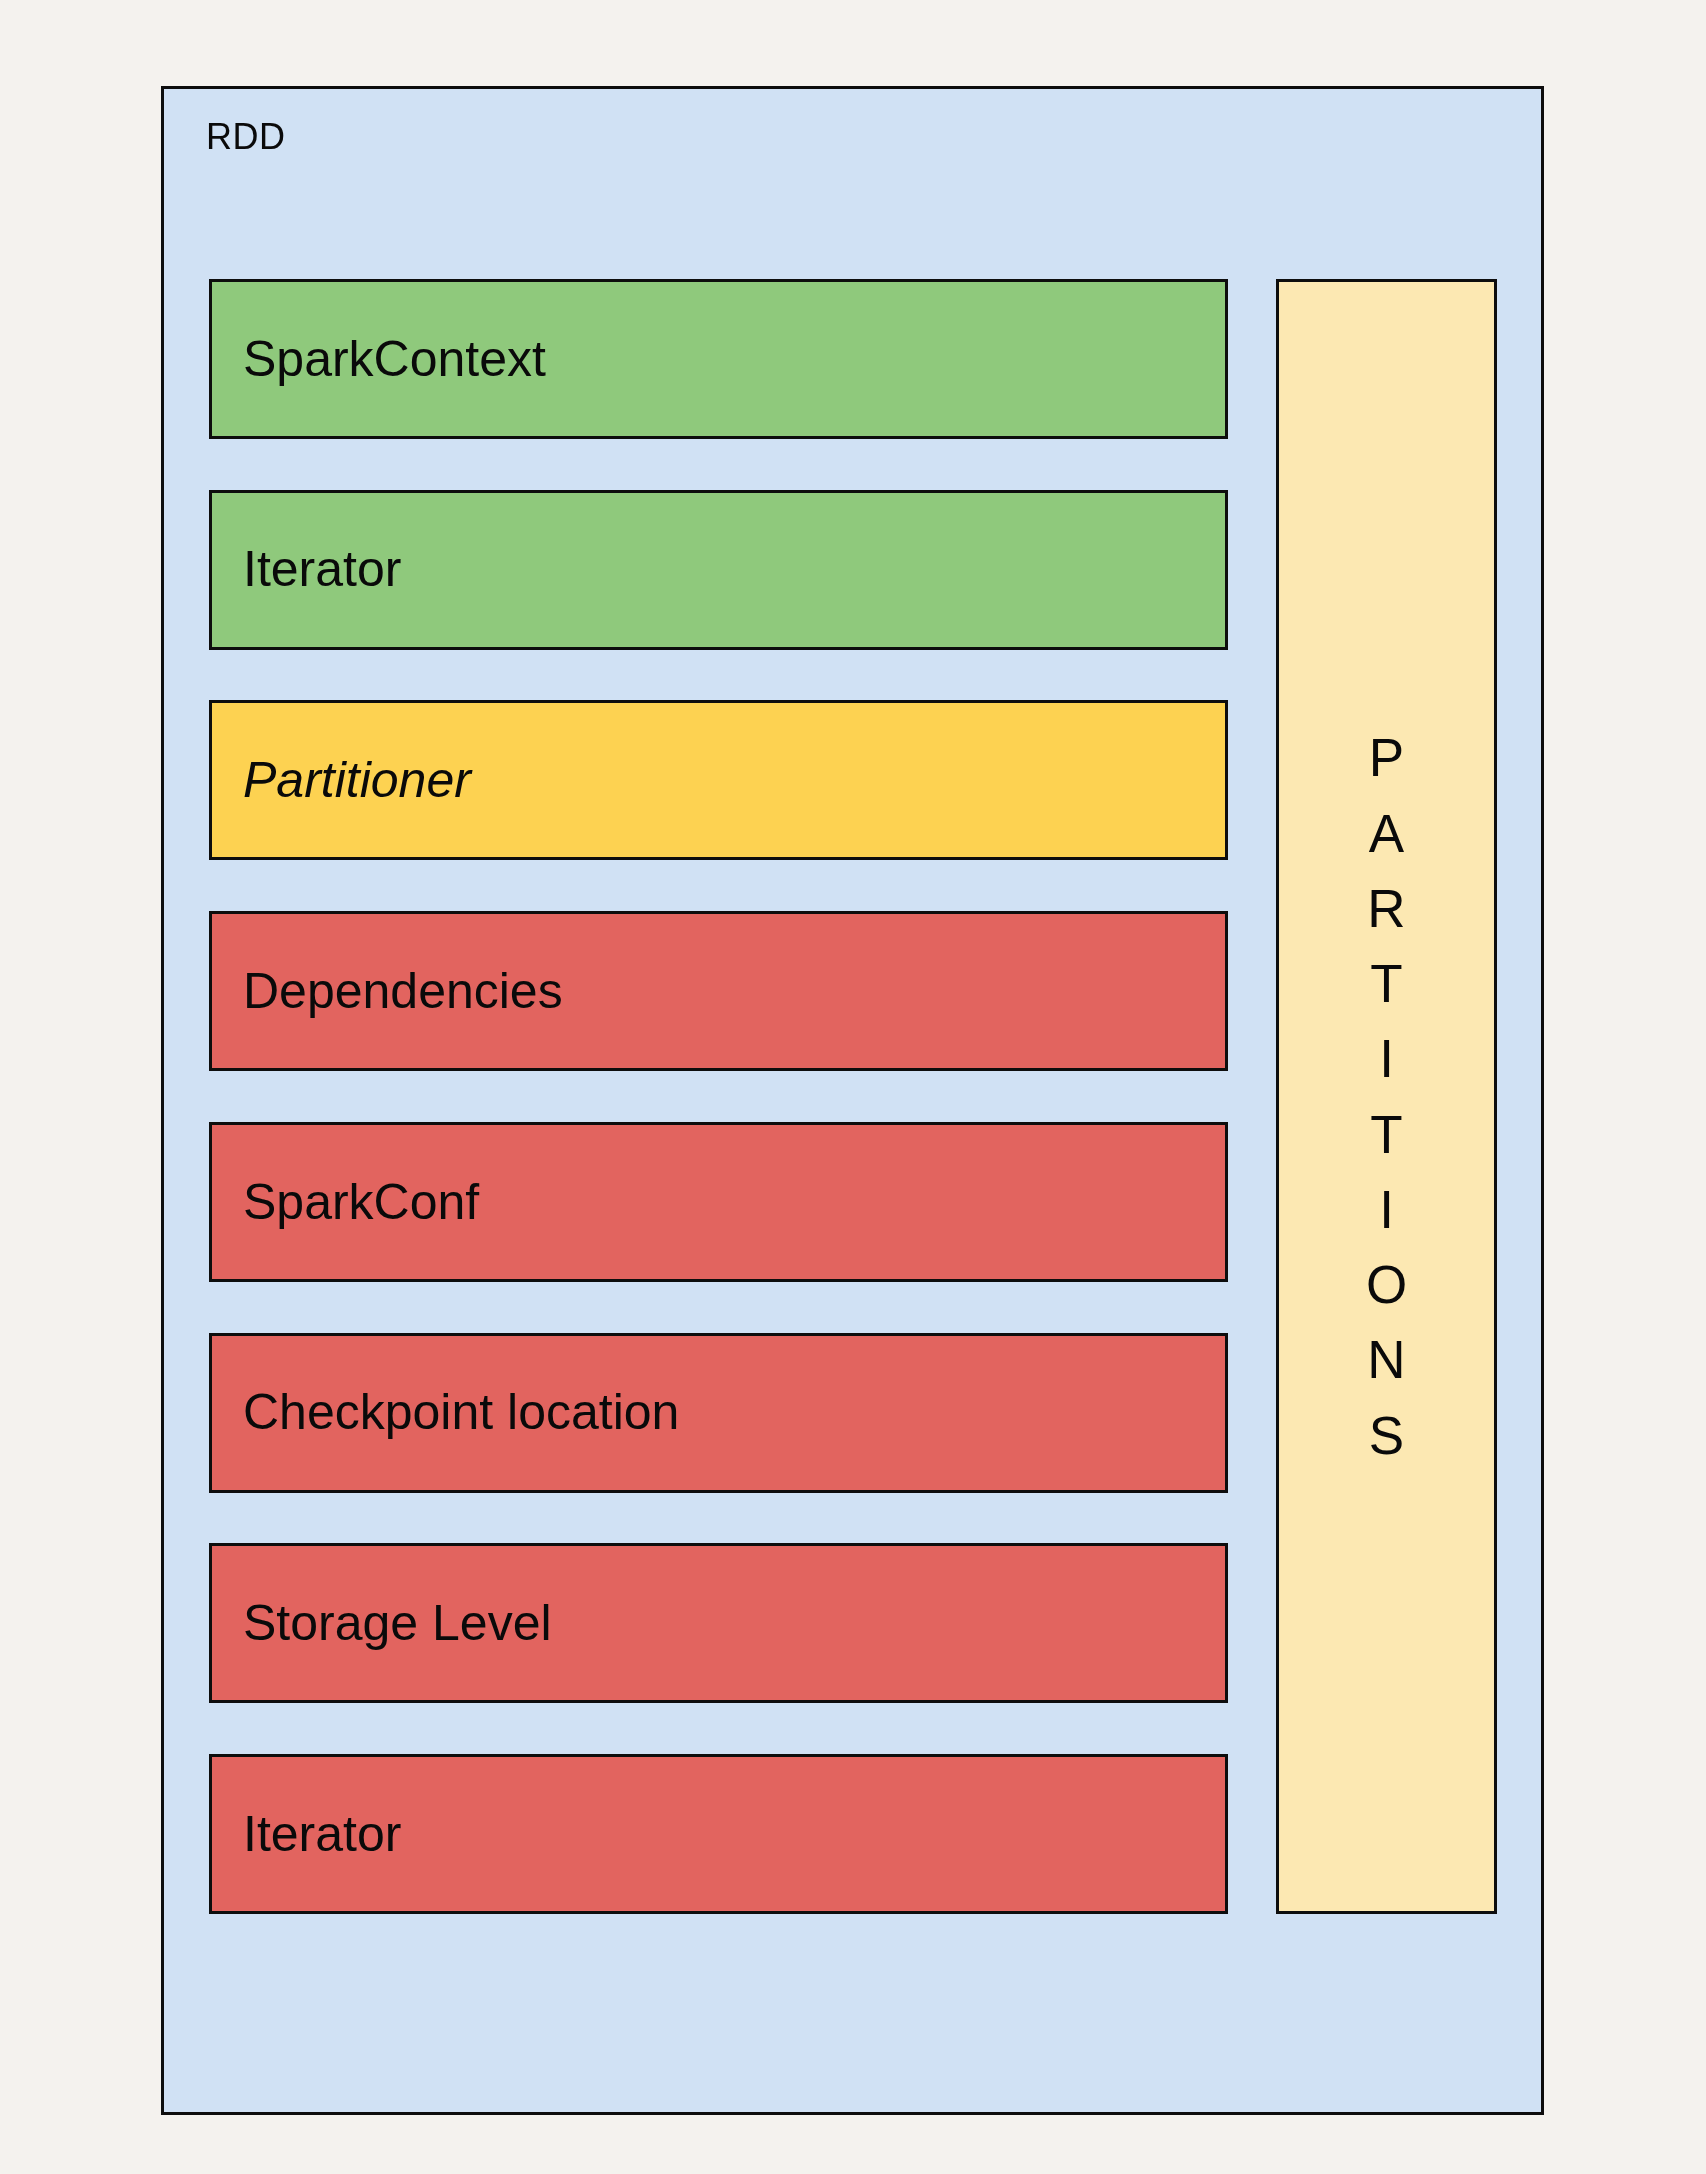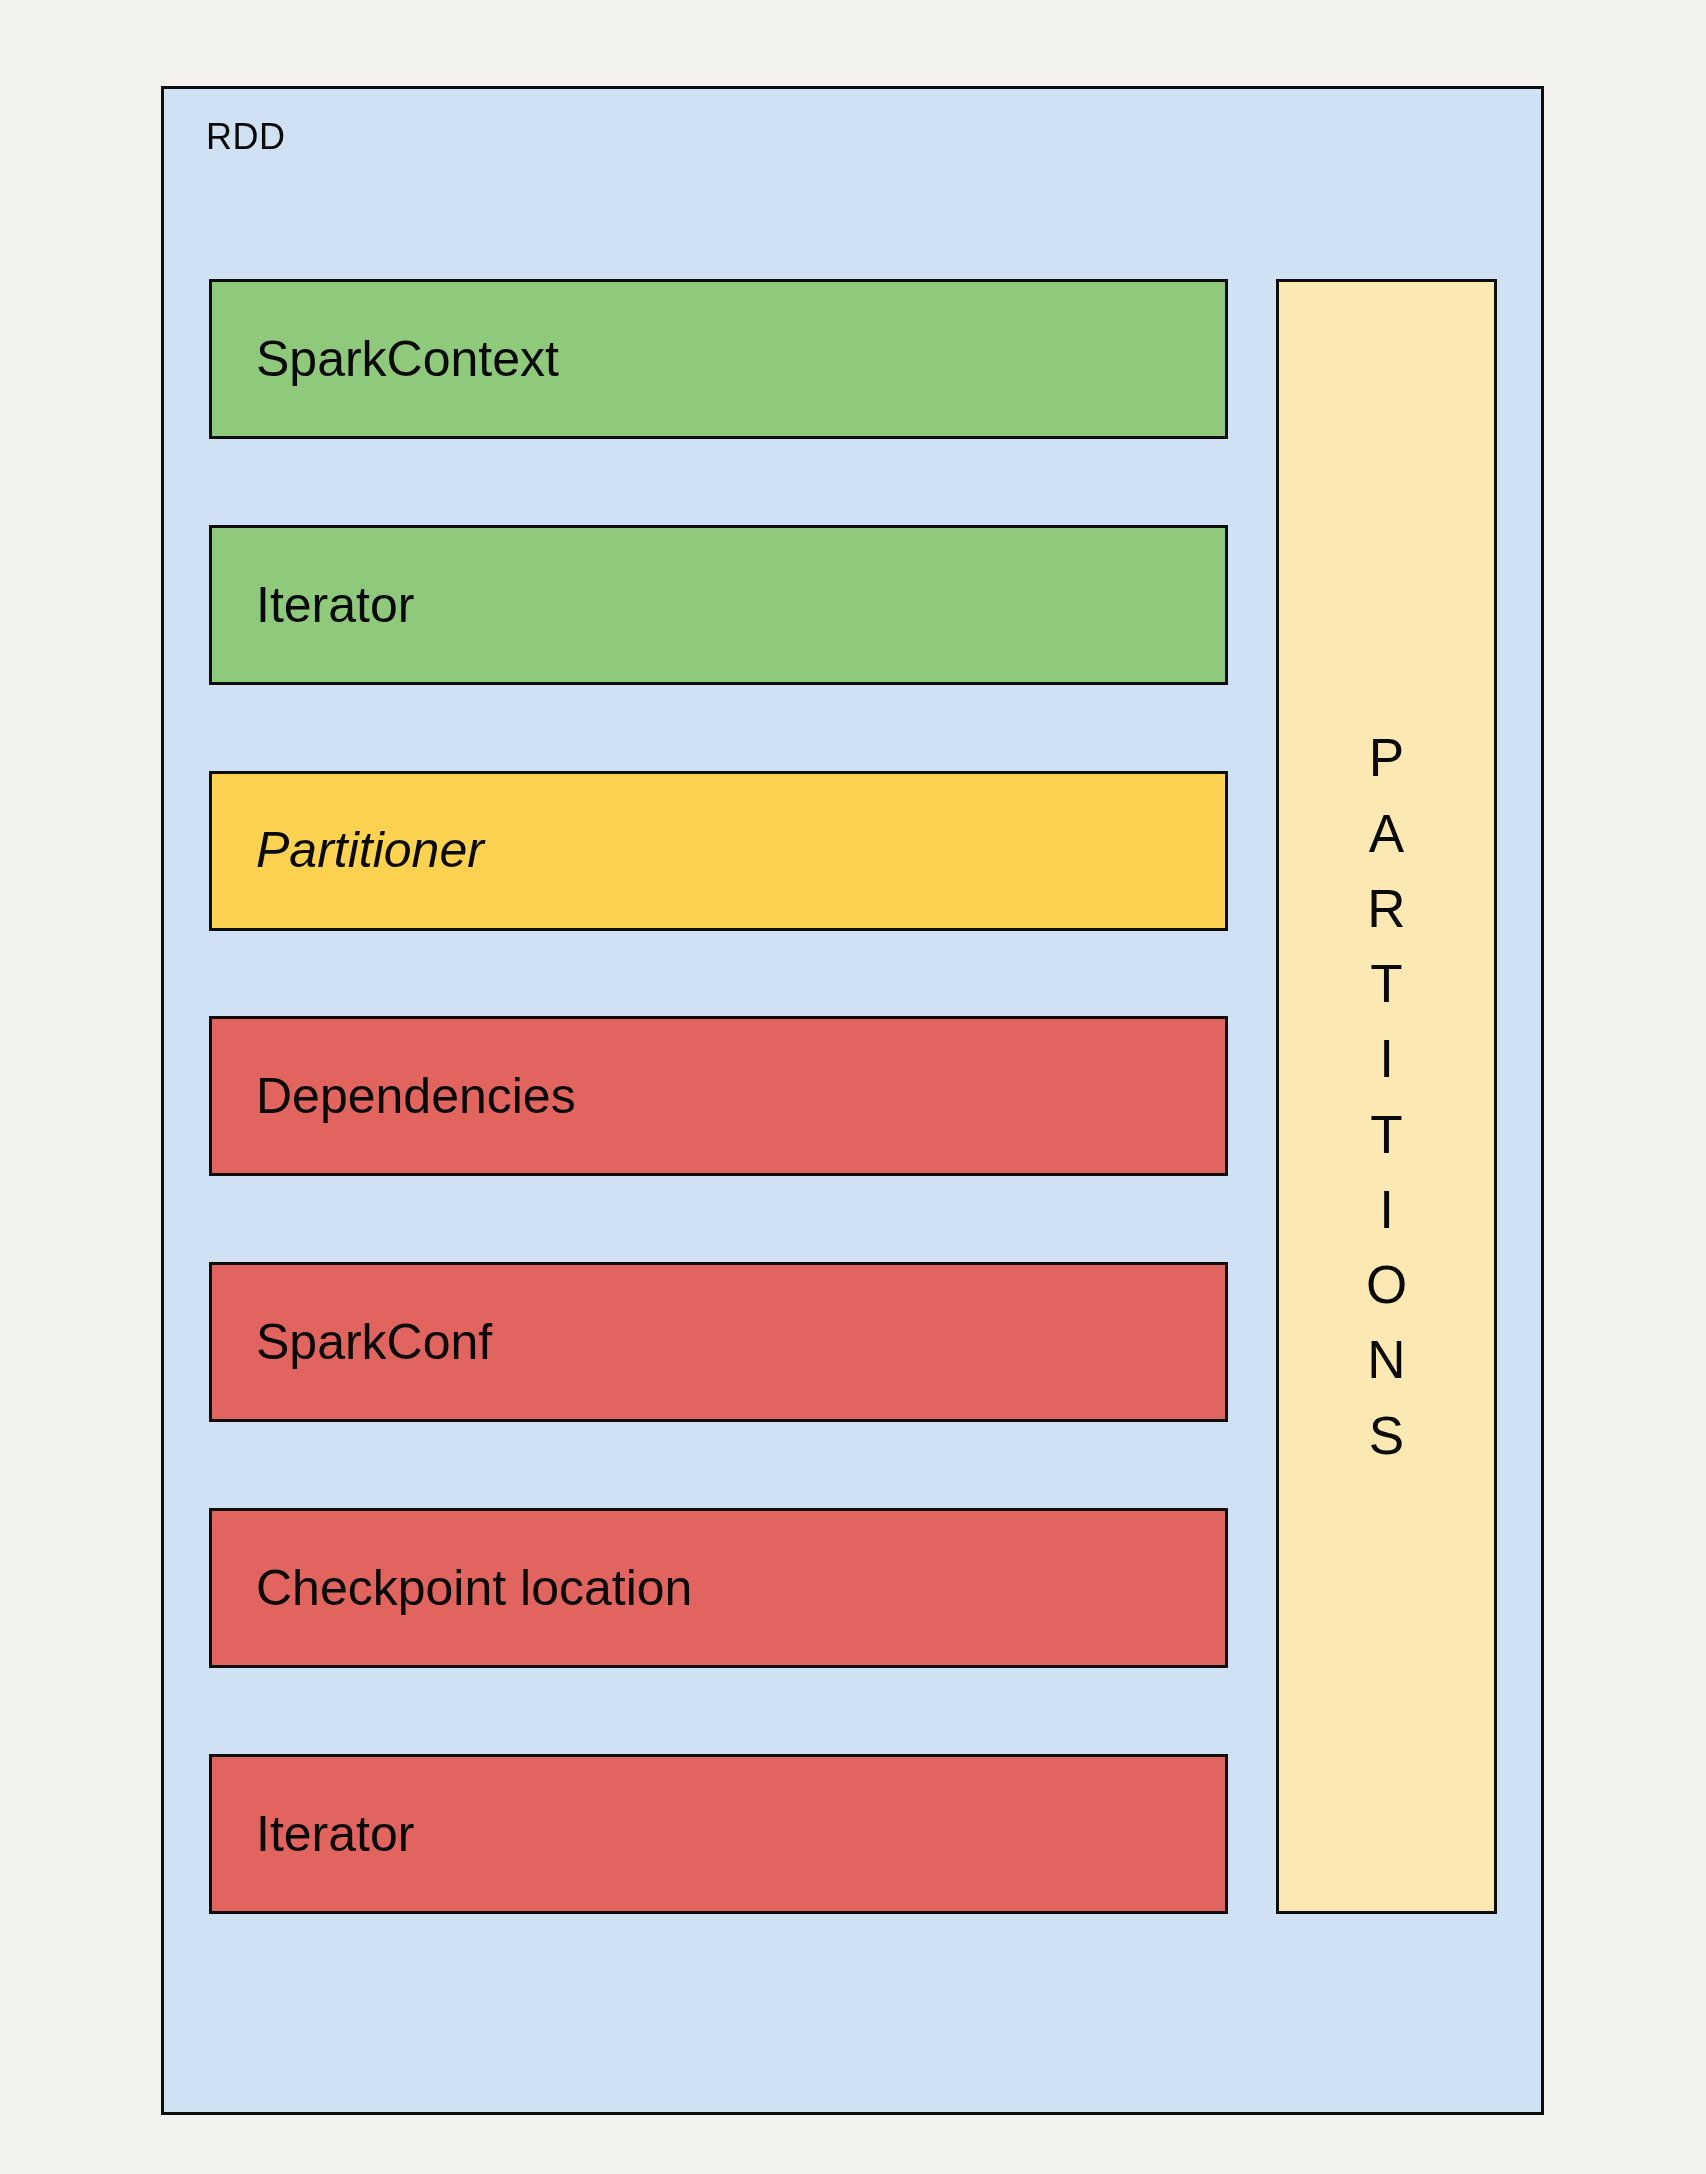--- a/index.html
+++ b/index.html
@@ -57,21 +57,21 @@
     justify-content: space-between;
   }
 
   .attr-box {
     position: relative;
     height: 160px;
     box-sizing: border-box;
     border: 3.8px solid #0d0d0d;
     display: flex;
     align-items: center;
-    padding-left: 44px;
+    padding-left: 31px;
   }
 
   .attr-box .attr-label {
     font-size: 50px;
     line-height: 1.05;
     color: #0a0a0a;
     white-space: nowrap;
     user-select: none;
   }
 
@@ -138,20 +138,23 @@
       </div>
 
       <div class="attr-box red">
         <span class="attr-label">SparkConf</span>
       </div>
 
       <div class="attr-box red">
         <span class="attr-label">Checkpoint location</span>
       </div>
 
+      <div class="attr-box red">
+        <span class="attr-label">Storage Level</span>
+      </div>
 
       <div class="attr-box red">
         <span class="attr-label">Iterator</span>
       </div>
 
     </div>
 
     <div id="partitions-box">
       <div id="partitions-letters">
         <span class="p-letter">P</span>

